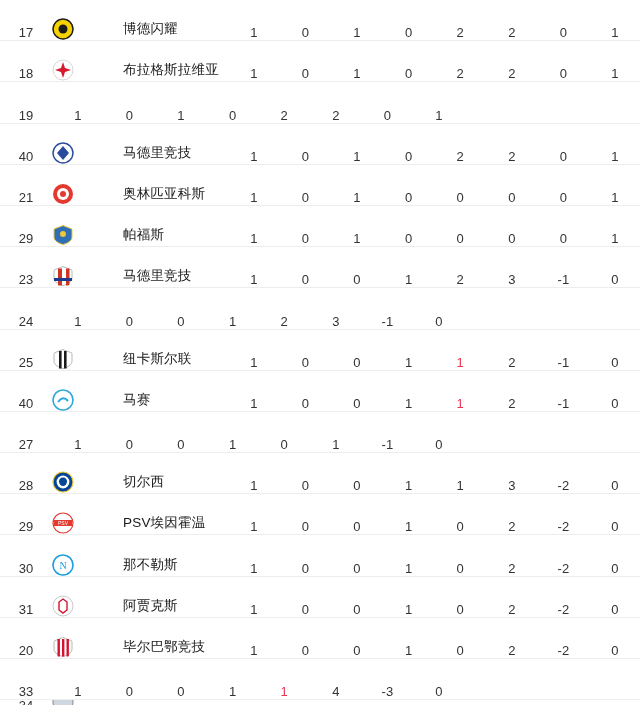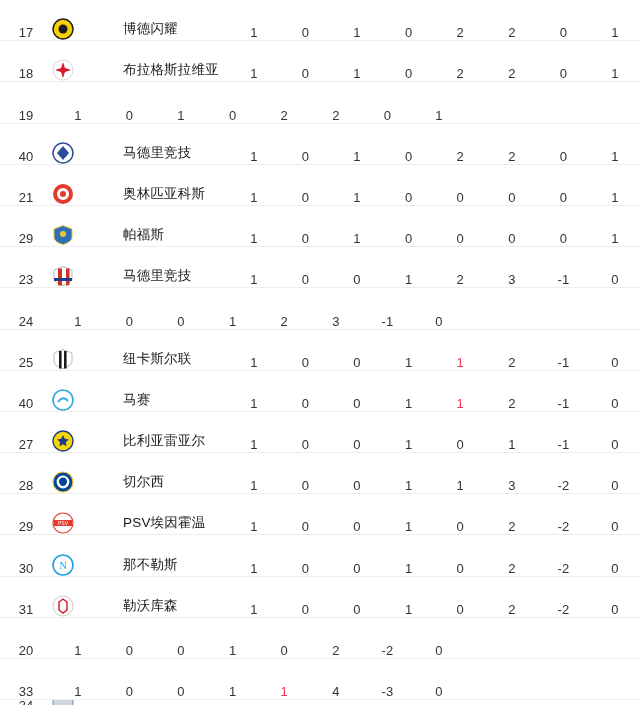--- a/index.html
+++ b/index.html
@@ -251,29 +251,20 @@
       <div class="c-num">0</div>
       <div class="c-num">0</div>
       <div class="c-num">1</div>
       <div class="c-num hl">1</div>
       <div class="c-num">2</div>
       <div class="c-num">-1</div>
       <div class="c-num">0</div>
     </div>
     <div class="row">
       <div class="c-rank">27</div>
-      <div class="c-team">
-        <span style="display: inline-flex; margin-right: 9px;">
-          <svg class="crest" viewBox="0 0 22 22" xmlns="http://www.w3.org/2000/svg" style="margin-right: 0px;">
-            <circle cx="11" cy="11" r="10" fill="#f6d600" stroke="#1b3a8c" stroke-width="1.4"></circle>
-            <path d="M11 5 l1.8 3.8 4 .6-3 2.9.8 4-3.6-2-3.6 2 .8-4-3-2.9 4-.6z" fill="#1b3a8c"></path>
-          </svg>
-        </span>
-        <span class="name">比利亚雷亚尔</span>
-      </div>
       <div class="c-num">1</div>
       <div class="c-num">0</div>
       <div class="c-num">0</div>
       <div class="c-num">1</div>
       <div class="c-num">0</div>
       <div class="c-num">1</div>
       <div class="c-num">-1</div>
       <div class="c-num">0</div>
     </div>
     <div class="row">
@@ -340,33 +331,42 @@
     </div>
     <div class="row">
       <div class="c-rank">31</div>
       <div class="c-team">
         <span style="display: inline-flex; margin-right: 9px;">
           <svg class="crest" viewBox="0 0 22 22" xmlns="http://www.w3.org/2000/svg" style="margin-right: 0px;">
             <circle cx="11" cy="11" r="10" fill="#ffffff" stroke="#bbb" stroke-width="0.8"></circle>
             <path d="M11 4 l4 3 v8 l-4 3 -4-3 V7z" fill="none" stroke="#d2122e" stroke-width="1.4"></path>
           </svg>
         </span>
-        <span class="name">勒沃库森</span>
+        <span class="name">阿贾克斯</span>
       </div>
       <div class="c-num">1</div>
       <div class="c-num">0</div>
       <div class="c-num">0</div>
       <div class="c-num">1</div>
       <div class="c-num">0</div>
       <div class="c-num">2</div>
       <div class="c-num">-2</div>
       <div class="c-num">0</div>
     </div>
     <div class="row">
       <div class="c-rank">20</div>
+      <div class="c-team">
+        <span style="display: inline-flex; margin-right: 9px;">
+          <svg class="crest" viewBox="0 0 22 22" xmlns="http://www.w3.org/2000/svg" style="margin-right: 0px;">
+            <path d="M11 1.5 L20 5 v8 c0 4-5 6.5-9 7.5 C7 19.5 2 17 2 13 V5 Z" fill="#fff" stroke="#999" stroke-width="0.7"></path>
+            <path d="M5.5 3 h2.4 v17.4 H5.5z M10 3 h2.4 v17.4 H10z M14.5 3 h2.4 v17.4 h-2.4z" fill="#d2122e"></path>
+          </svg>
+        </span>
+        <span class="name">毕尔巴鄂竞技</span>
+      </div>
       <div class="c-num">1</div>
       <div class="c-num">0</div>
       <div class="c-num">0</div>
       <div class="c-num">1</div>
       <div class="c-num">0</div>
       <div class="c-num">2</div>
       <div class="c-num">-2</div>
       <div class="c-num">0</div>
     </div>
     <div class="row">

